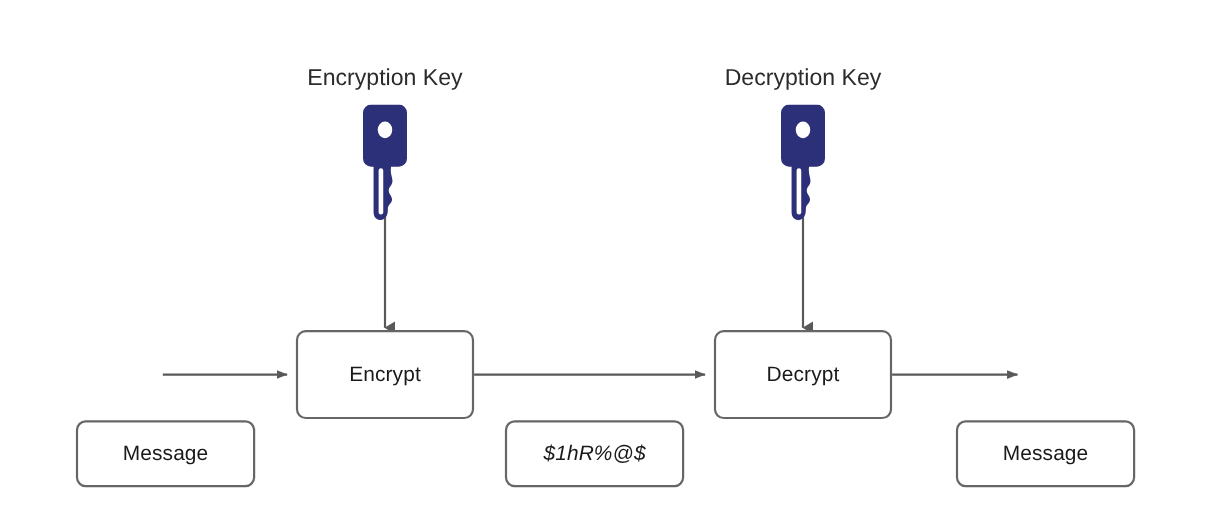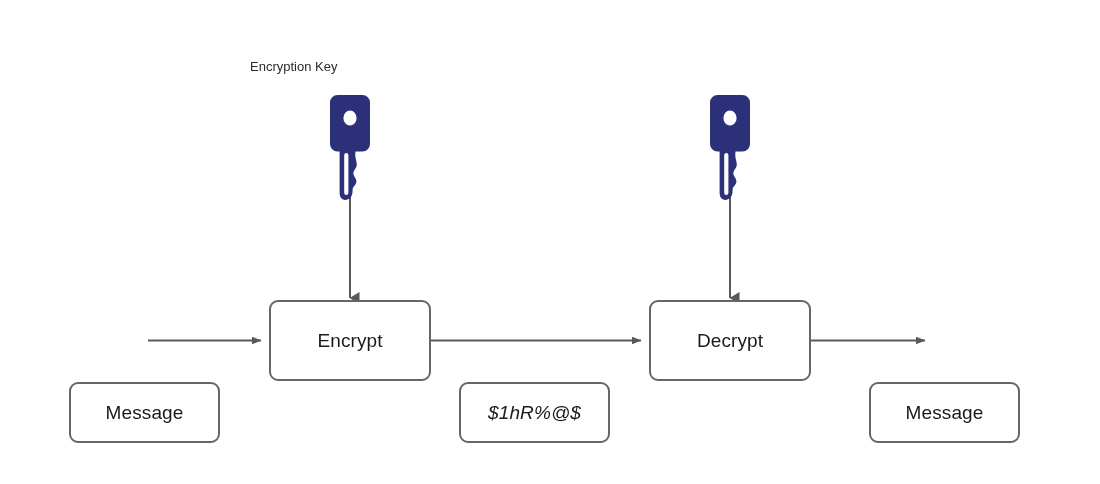--- a/index.html
+++ b/index.html
@@ -31,28 +31,28 @@
     font-size: 19px;
     line-height: 1;
     letter-spacing: 0.1px;
     white-space: nowrap;
   }
   .process-box {
     width: 162px;
     height: 81px;
   }
   .data-box {
-    width: 151px;
+    width: 163px;
     height: 61px;
   }
   .key-label {
     position: absolute;
-    font-size: 13px;
+    font-size: 21px;
     color: #2b2b2b;
-    text-align: left;
+    text-align: center;
     white-space: nowrap;
     line-height: 1;
   }
   .key-icon {
     position: absolute;
   }
   .arrow-layer {
     position: absolute;
     left: 0;
     top: 0;
@@ -106,20 +106,21 @@
                C23.4,81.8 26.4,82.8 26.4,86.4 C26.4,90 22.6,91.2 22.6,94.6
                C22.6,98.6 22.2,101.6 19.4,103.6
                C17.2,105.2 14.6,105.4 12.6,104.2
                C10.3,102.8 9.6,100.2 9.6,97.4 V56.5
                H7.5 A7.5,7.5 0 0 1 0,49 V7.5 A7.5,7.5 0 0 1 7.5,0 Z" fill="#2b3078"></path>
       <ellipse cx="20" cy="23" rx="6.6" ry="7.6" fill="#ffffff"></ellipse>
       <rect x="14.2" y="58" width="4.2" height="42" rx="2.1" fill="#ffffff"></rect>
     </svg>
   </div>
 
+  <div class="key-label" style="left:630px; top:60px; width:200px;">Decryption Key</div>
 
   <div class="key-icon" style="left:710px; top:95px;">
     <svg width="40" height="108" viewBox="0 0 40 108" xmlns="http://www.w3.org/2000/svg">
       <path d="M7.5,0 H32.5 A7.5,7.5 0 0 1 40,7.5 V49 A7.5,7.5 0 0 1 32.5,56.5
                H25.5 C24.6,63 26.8,65.5 26.8,69.5 C26.8,73.5 23.4,74.6 23.4,78.2
                C23.4,81.8 26.4,82.8 26.4,86.4 C26.4,90 22.6,91.2 22.6,94.6
                C22.6,98.6 22.2,101.6 19.4,103.6
                C17.2,105.2 14.6,105.4 12.6,104.2
                C10.3,102.8 9.6,100.2 9.6,97.4 V56.5
                H7.5 A7.5,7.5 0 0 1 0,49 V7.5 A7.5,7.5 0 0 1 7.5,0 Z" fill="#2b3078"></path>

